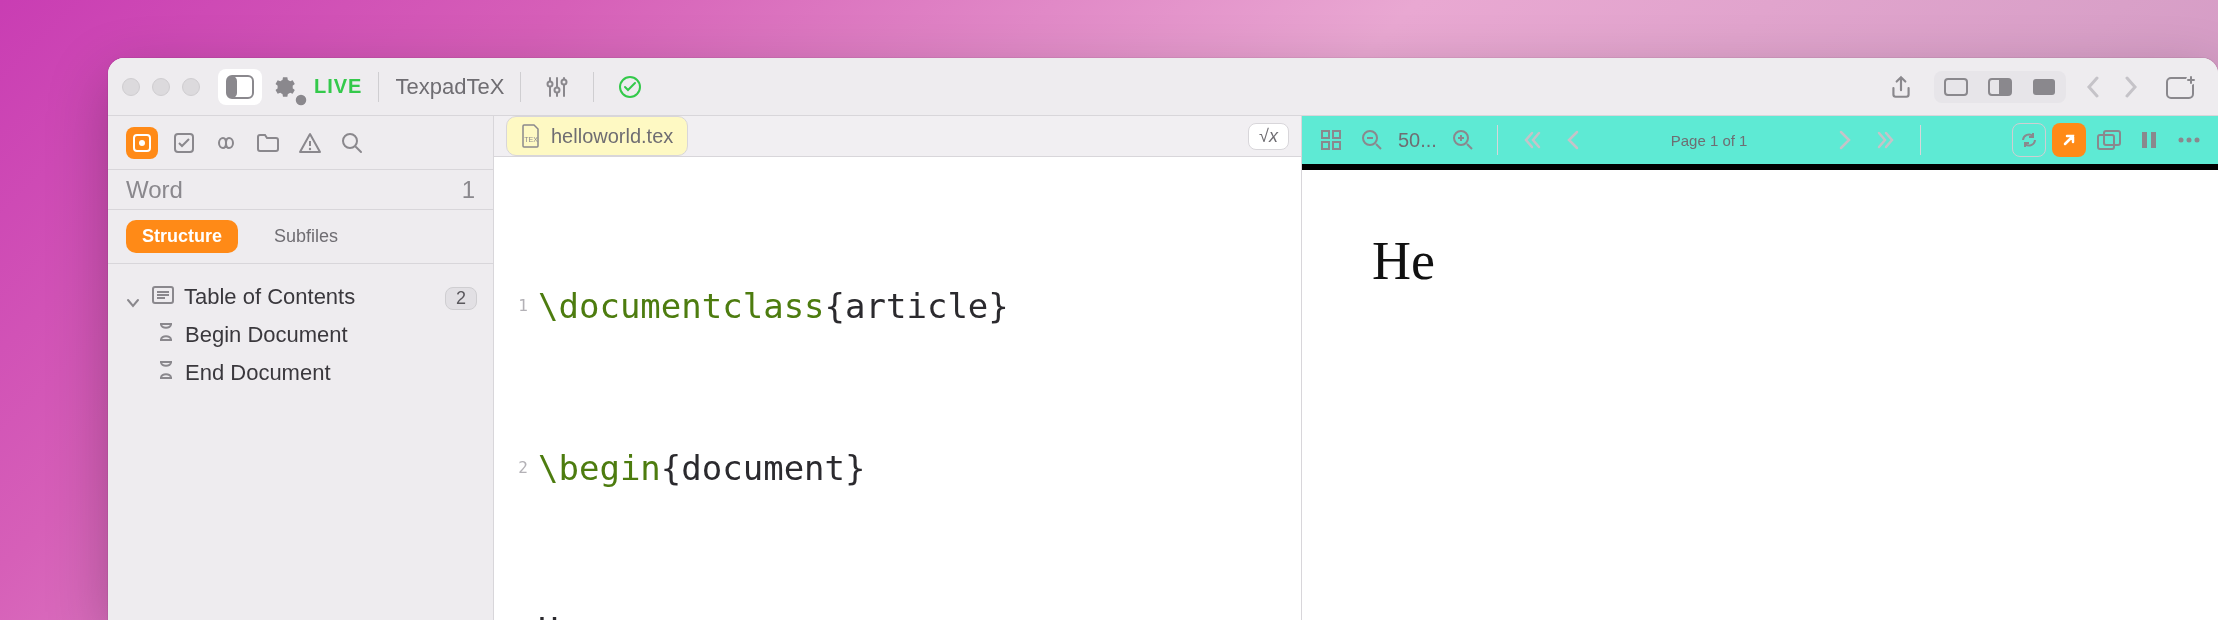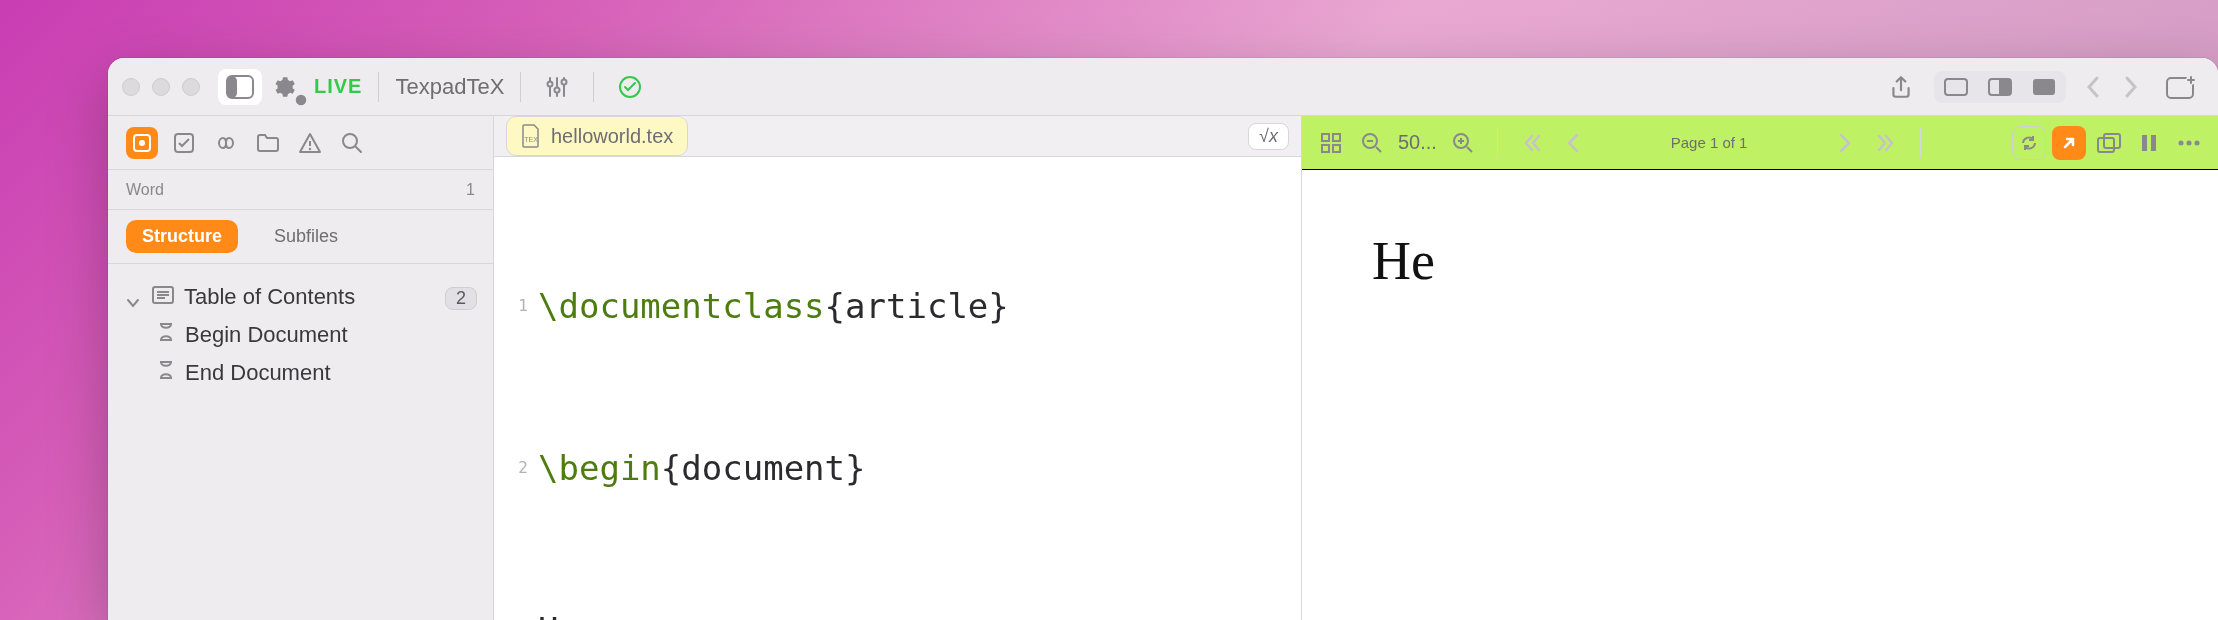--- a/index.html
+++ b/index.html
@@ -61,21 +61,21 @@
     display: flex; flex-direction: column;
   }
   .sb-toolbar {
     height: 54px; display:flex; align-items:center; gap: 10px; padding: 0 18px;
     border-bottom: 1px solid #d8d6da;
   }
   .sb-icon { width: 32px; height: 32px; display:flex; align-items:center; justify-content:center; color:#8a888d; border-radius:8px; }
   .sb-icon.orange { background:#ff8a17; color:#fff; }
   .sb-countword {
     height: 40px; display:flex; align-items:center; justify-content:space-between;
-    padding: 0 18px; color:#8a888d; font-size: 16px;
+    padding: 0 18px; color:#8a888d; font-size: 24px;
     border-bottom: 1px solid #d8d6da;
   }
   .sb-tabs {
     height: 54px; display:flex; align-items:center; gap: 20px; padding: 0 18px;
     border-bottom: 1px solid #d8d6da;
   }
   .sb-tab { font-size: 18px; color:#6f6d72; padding: 6px 16px; border-radius: 10px; }
   .sb-tab.active { background:#ff8a17; color:#fff; font-weight:600; }
   .sb-tree { padding: 14px 12px; font-size: 22px; color:#3a383d; }
   .tree-row { display:flex; align-items:flex-end; gap: 10px; padding: 6px 4px; border-radius:8px; }
@@ -107,21 +107,21 @@
   .cmd { color:#4d7c0f; }
   .codeline { display:flex; align-items:flex-start; }
   .codetext { }
   .cursor-arrow {
     display:inline-block; width:20px; height:28px; vertical-align:middle; margin-left:4px;
   }
 
   
   .preview-pane { flex:1; background:#fff; display:flex; flex-direction:column; }
   .pv-toolbar {
-    height:54px; border-bottom:1px solid #000000; background:#bef264;
+    height:54px; border-bottom:6px solid #000000; background:#5eead4;
     display:flex; align-items:center; padding:0 12px; gap:7px; color:#8a888d;
   }
   .pv-btn { width:34px; height:34px; display:flex; align-items:center; justify-content:center; border-radius:8px; color:#8a888d; }
   .pv-zoom { font-size:20px; color:#6f6d72; margin:0 2px; }
   .pv-sep { width:1px; height:30px; background:#d8d6da; margin:0 10px; }
   .pv-chev { color:#c5c3c8; }
   .pv-page { margin: 0 auto; font-size:15px; color:#6f6d72; }
   .pv-right { display:flex; align-items:center; gap:6px; margin-left:auto; }
   .orange-ic { background:#ff8a17; color:#fff; border-radius:8px; }
   .pv-content {

